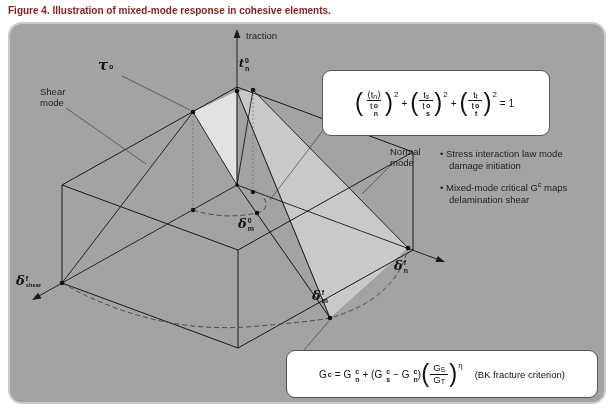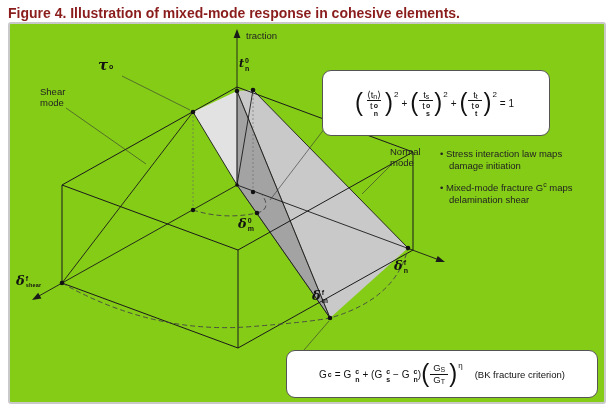--- a/index.html
+++ b/index.html
@@ -2,25 +2,25 @@
 <html><head>
 <meta charset="utf-8">
 <style>
   html,body{margin:0;padding:0;}
   body{
     width:615px;height:410px;position:relative;background:#ffffff;
     font-family:"Liberation Sans",sans-serif;color:#222;overflow:hidden;
   }
   .figure-title{
     position:absolute;left:8px;top:5px;width:598px;
-    font-size:14px;font-weight:bold;color:#8a1c1c;
+    font-size:10px;font-weight:bold;color:#8a1c1c;
   }
   .frame{
     position:absolute;left:8px;top:22px;width:594px;height:378px;
-    border:2px solid #c9c9c9;border-radius:3px;background:#84cc16;overflow:hidden;
+    border:2px solid #c9c9c9;border-radius:14px;background:#a3a3a3;overflow:hidden;
   }
   .frame svg{position:absolute;left:0;top:0;}
   .lbl{position:absolute;z-index:6;white-space:nowrap;}
   .tlabel{font-size:9.5px;line-height:1.2;color:#222;}
   .mlabel{display:flex;align-items:center;font-family:"DejaVu Serif",serif;
     font-style:italic;font-weight:bold;font-size:13px;color:#111;}
   .mlabel .base{line-height:1;}
   .tau{font-size:15px;}
   .tsmall{font-size:11px;}
   .ss{display:inline-flex;flex-direction:column;align-items:flex-start;
@@ -179,25 +179,25 @@
     <span class="base">δ</span>
       <span class="ss">
         <span class="up">f</span>
         <span class="dn">m</span>
       </span>
   </div>
 
   <div class="bullets">
     <div class="bullet-item">
       <span>•</span>
-      <span>Stress interaction law maps damage initiation</span>
+      <span>Stress interaction law mode damage initiation</span>
     </div>
     <div class="bullet-item">
       <span>•</span>
-      <span>Mixed-mode fracture G</span><sup class="supx">c</sup>
+      <span>Mixed-mode critical G</span><sup class="supx">c</sup>
       <span>maps delamination shear</span>
     </div>
   </div>
 
   <div class="eqbox eq1 eqrow">
     <span class="paren">(</span>
     <span class="frac">
       <span class="num">
           <span>⟨t</span>
           <span class="sb">n</span>

